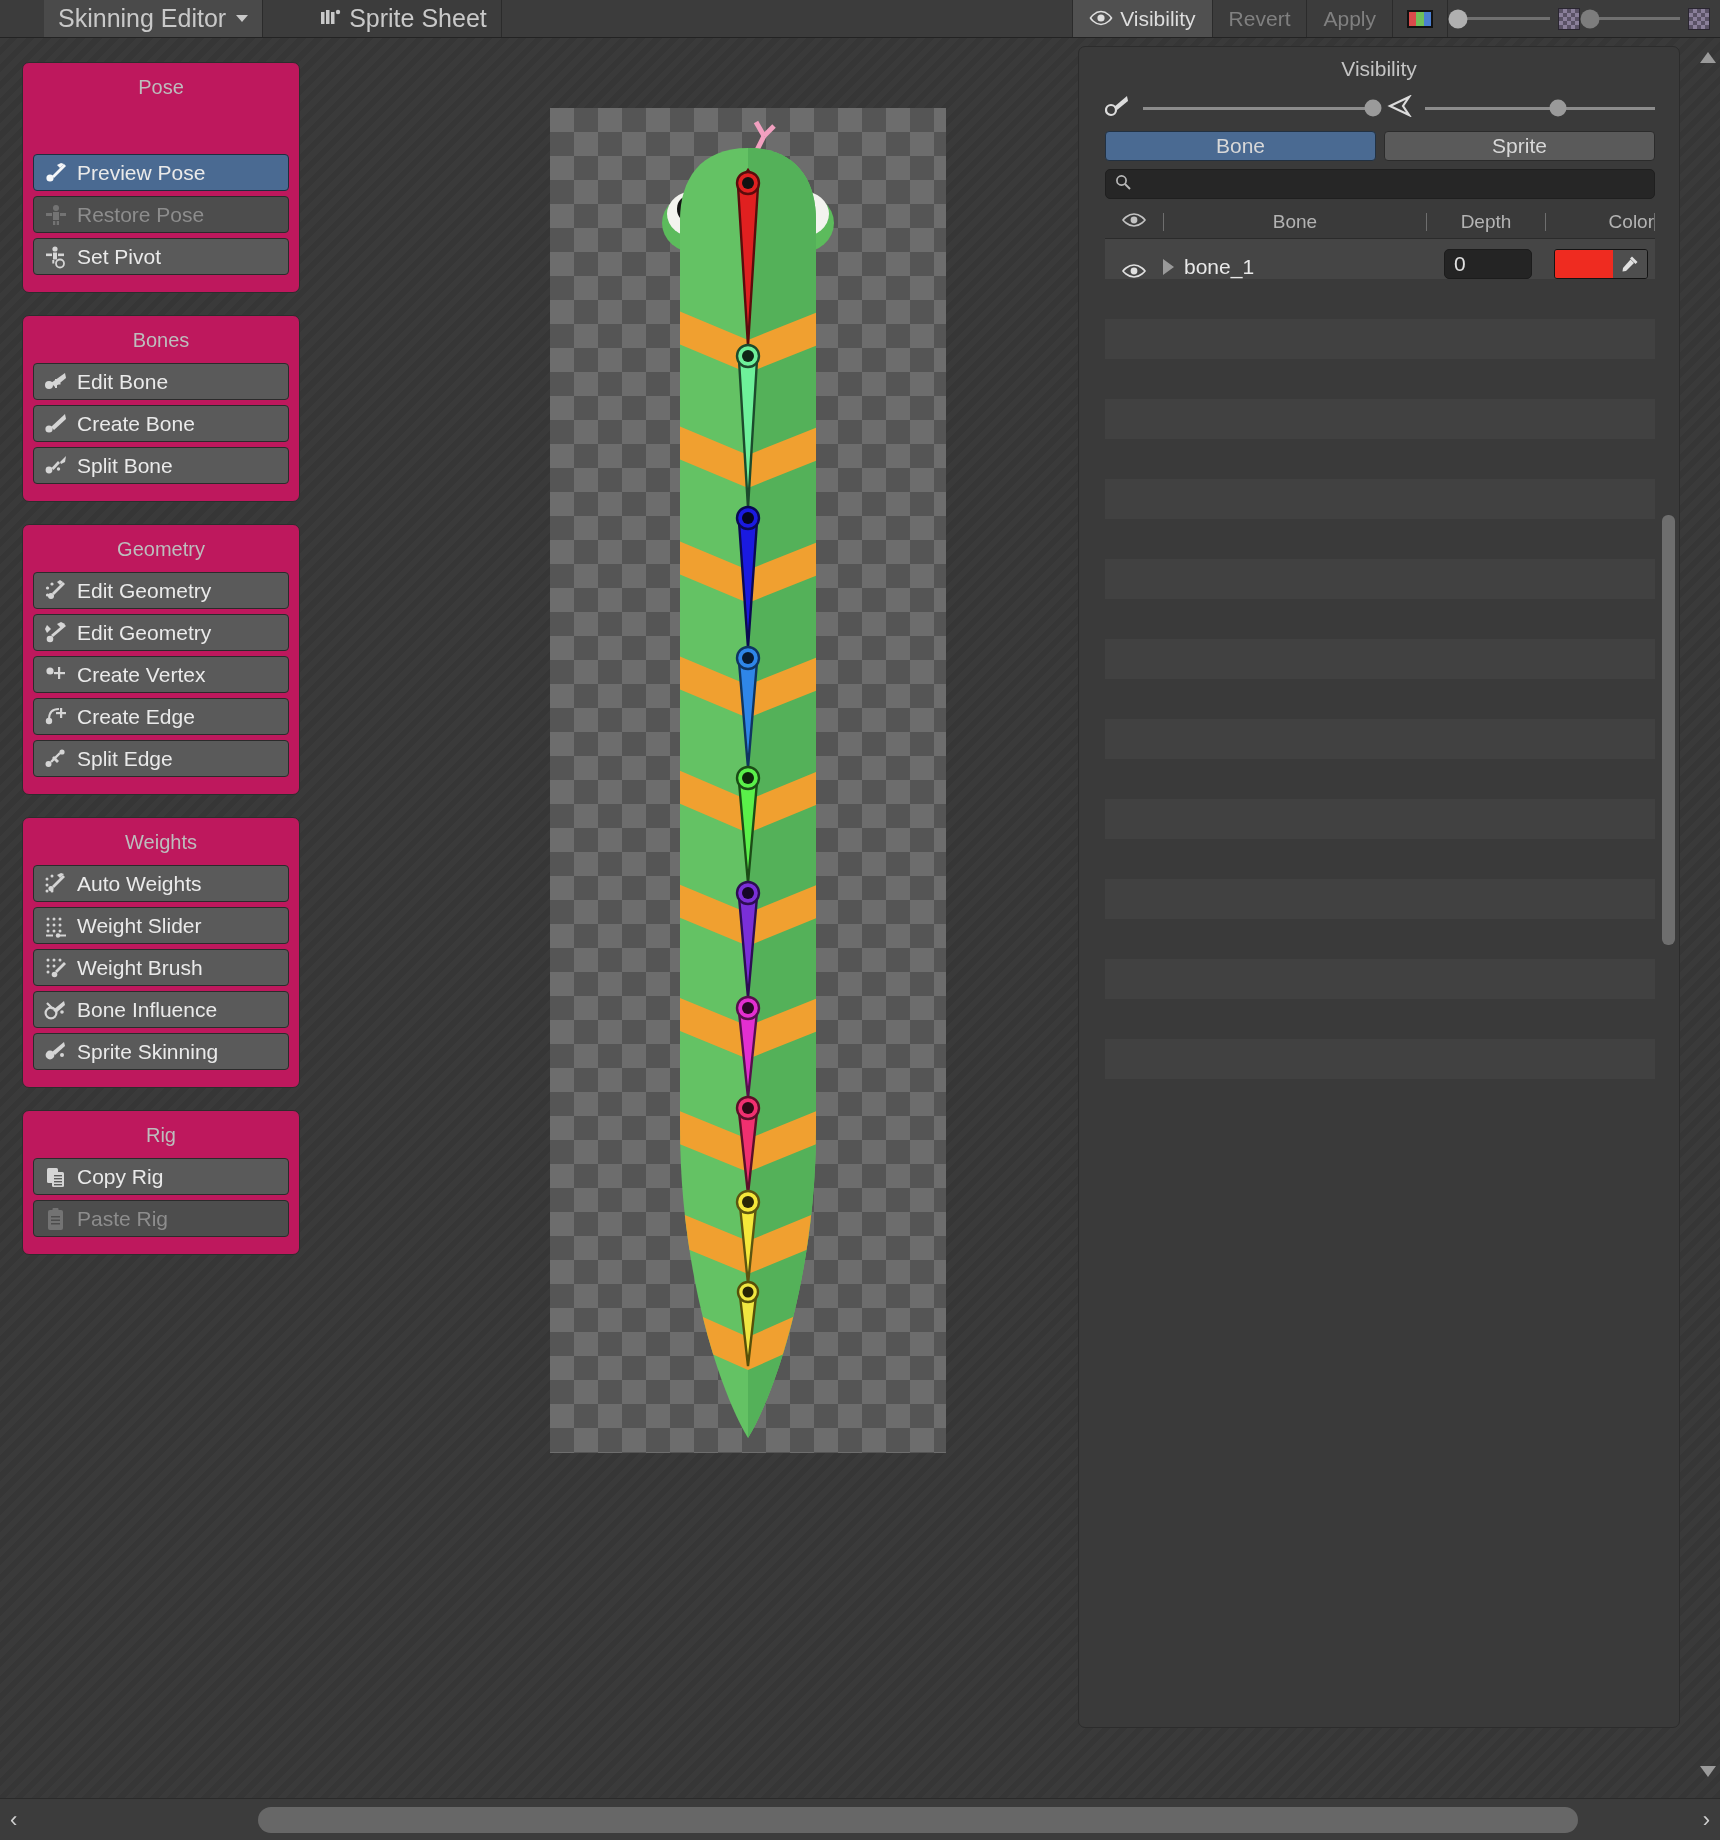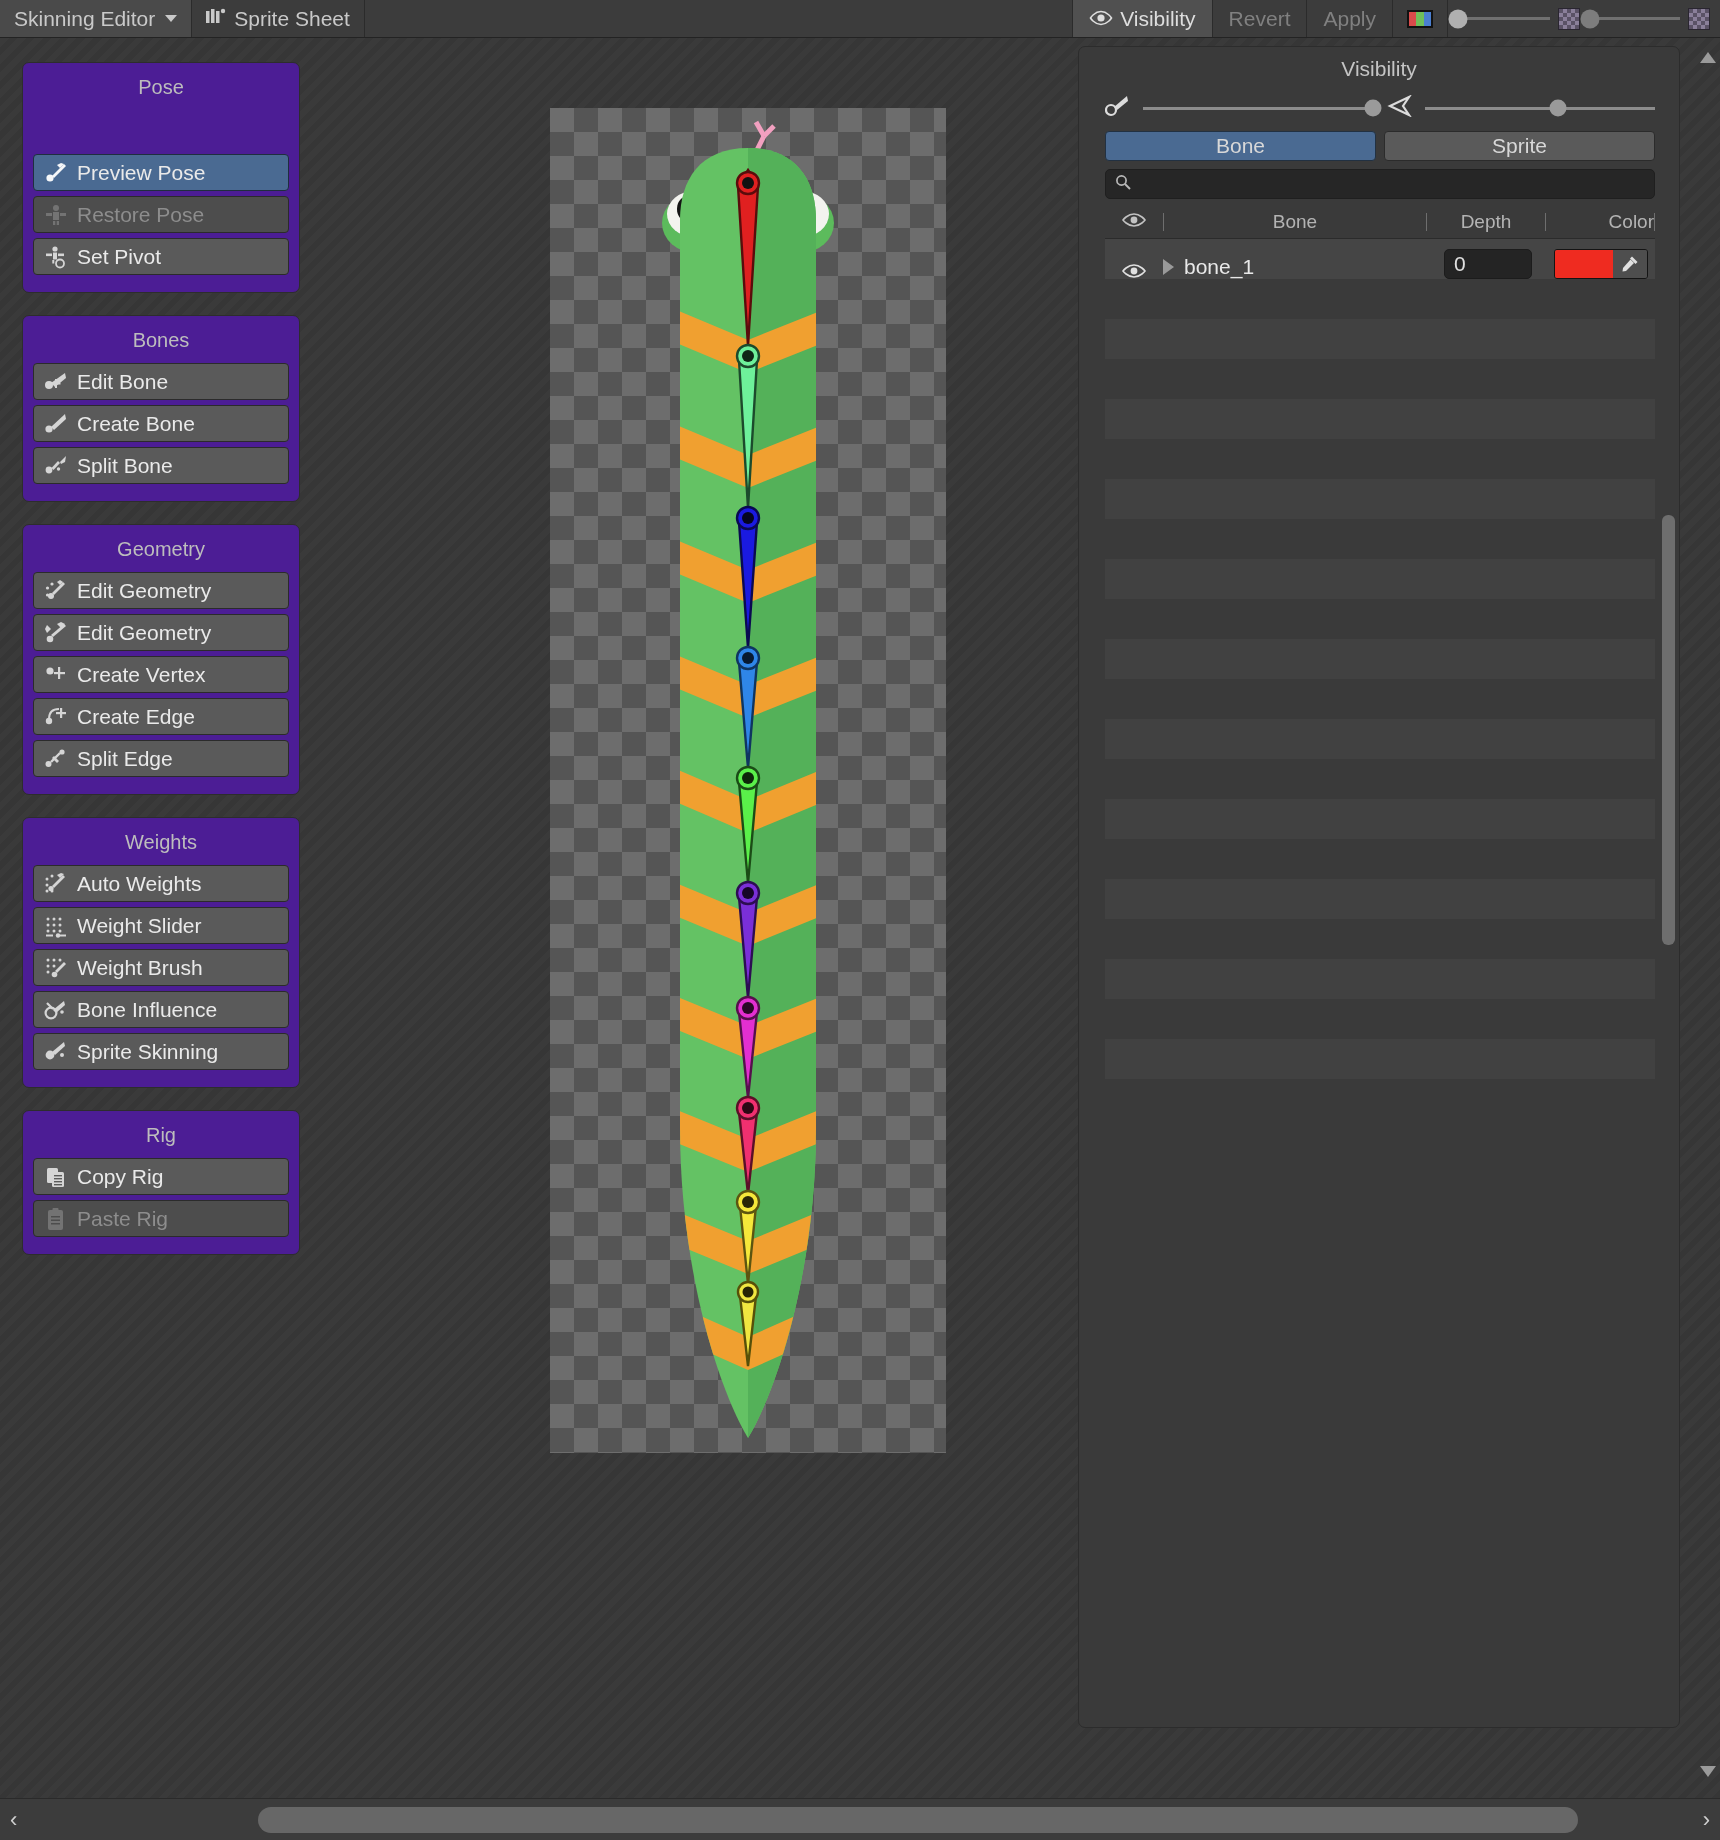--- a/index.html
+++ b/index.html
@@ -16,23 +16,24 @@
   }
 
   
   #toolbar {
     position: absolute; left: 0; top: 0; width: 1720px; height: 38px;
     background: #3c3c3c; display: flex; align-items: stretch;
     border-bottom: 1px solid #232323;
   }
   .tb-tab {
     display: flex; align-items: center; gap: 8px;
-    padding: 0 14px; color: #c9c9c9; font-size: 21px;
+    padding: 0 14px; color: #c9c9c9; font-size: 25px;
     background: #4a4a4a; border-right: 1px solid #2b2b2b;
     cursor: pointer;
+    margin-left: 44px;
   }
   .tb-tab.plain { background: #3c3c3c; }
   .tb-caret {
     width: 0; height: 0; border-left: 6px solid transparent;
     border-right: 6px solid transparent; border-top: 7px solid #c9c9c9;
     margin-left: 2px;
   }
   .tb-spacer { flex: 1 1 auto; background: #3c3c3c; }
   .tb-btn {
     display: flex; align-items: center; justify-content: center; gap: 7px;
@@ -70,21 +71,21 @@
       linear-gradient(45deg,#8a7f9a 25%,transparent 25%,transparent 75%,#8a7f9a 75%);
     background-size: 8px 8px; background-position: 0 0, 4px 4px;
     background-color: #5a5266; border: 1px solid #2a2630;
   }
 
   
   #left-panels {
     position: absolute; left: 22px; top: 62px; width: 278px;
   }
   .panel {
-    background: #4c1d95; border: 1px solid #2d2d2d; border-radius: 7px;
+    background: #be185d; border: 1px solid #2d2d2d; border-radius: 7px;
     margin-bottom: 22px; padding: 8px 10px 12px 10px;
   }
   .panel-title {
     text-align: center; color: #bdbdbd; font-size: 20px;
     padding: 5px 0 11px 0;
   }
   .tool-btn {
     display: flex; align-items: center; gap: 9px;
     height: 37px; padding: 0 10px;
     background: #5a5a5a; border: 1px solid #2b2b2b; border-radius: 4px;

